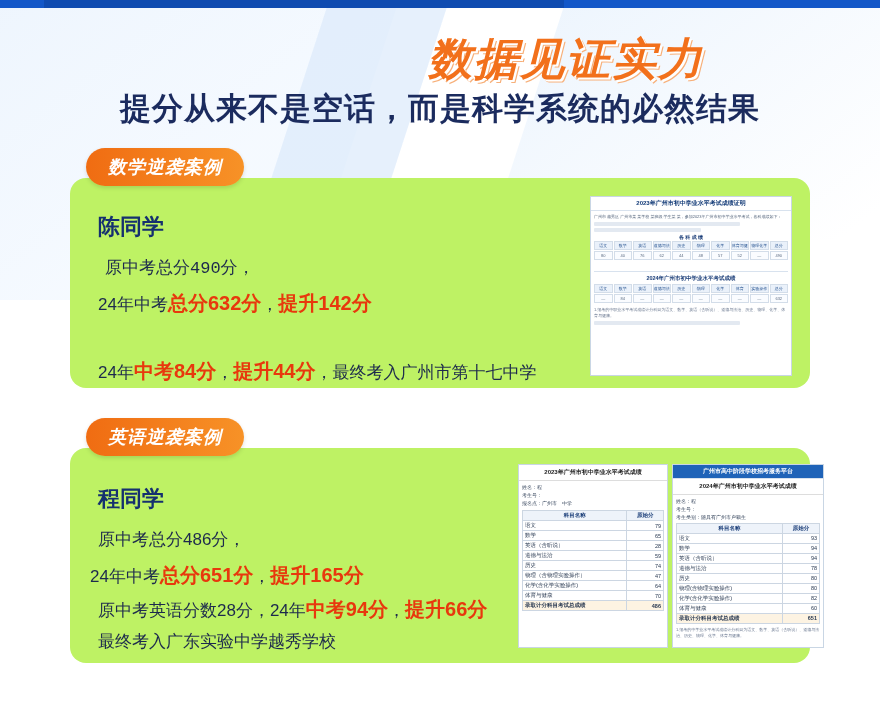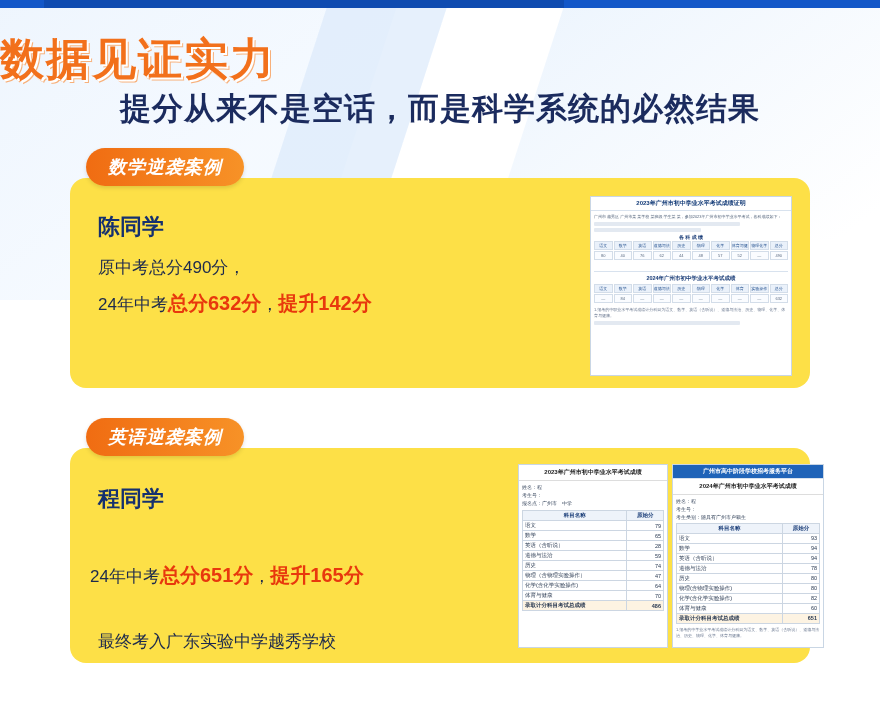--- a/index.html
+++ b/index.html
@@ -18,25 +18,26 @@
   .bg-diag2{position:absolute;left:540px;top:-80px;width:520px;height:320px;
     background:linear-gradient(135deg,#e8f2fd 0%,#ffffff 80%);transform:skewX(-18deg);opacity:.85;}
   .bg-diag3{position:absolute;left:300px;top:-40px;width:120px;height:260px;
     background:#dceafb;transform:skewX(-18deg);opacity:.7;}
   .bg-bottom{position:absolute;left:0;bottom:0;width:880px;height:60px;background:#ffffff;}
 
   .page{position:relative;z-index:2;width:880px;height:714px;}
 
   
   .title-main{
-    position:absolute;left:0;top:30px;width:704px;text-align:left;
+    position:absolute;left:0;top:30px;width:704px;text-align:right;
     font-size:44px;font-weight:bold;letter-spacing:2px;
     color:#f2701b;
     -webkit-text-stroke:0px;
     text-shadow:2px 2px 0 #ffffff, 3px 3px 0 #f7b07a;
+    font-style:italic;
   }
   .title-sub{
     position:absolute;left:0;top:88px;width:880px;text-align:center;
     font-size:31px;font-weight:bold;color:#1b2b5e;letter-spacing:1px;
   }
 
   
   .tag{
     position:absolute;height:38px;border-radius:19px;
     background:linear-gradient(90deg,#f06c12 0%,#f79227 100%);
@@ -44,21 +45,21 @@
     display:flex;align-items:center;justify-content:center;
     padding:0 22px;letter-spacing:1px;
     box-shadow:0 2px 4px rgba(0,0,0,.12);
     z-index:5;
   }
   .tag-math{left:86px;top:148px;}
   .tag-eng{left:86px;top:418px;}
 
   
   .card{
-    position:absolute;background:#fde047;border-radius:16px;
+    position:absolute;background:#bef264;border-radius:16px;
   }
   .card-math{left:70px;top:178px;width:740px;height:210px;}
   .card-eng{left:70px;top:448px;width:740px;height:215px;}
 
   .student-name{
     position:absolute;font-size:22px;font-weight:bold;color:#15306f;
   }
   .line{
     position:absolute;font-size:17px;color:#1d2a4d;white-space:nowrap;
   }
@@ -105,25 +106,28 @@
 
 <div class="page">
 
   <div class="title-main">数据见证实力</div>
   <div class="title-sub">提分从来不是空话，而是科学系统的必然结果</div>
 
   <div class="tag tag-math">数学逆袭案例</div>
   <div class="card card-math">
     <div class="student-name" style="left:28px;top:34px;">陈同学</div>
 
-    <div class="line" style="left:28px;top:78px;">
+    <div class="line" style="left:35px;top:78px;font-family:Liberation Mono, monospace;">
       <span>原中考总分490分，</span>
     </div>
     <div class="line" style="left:28px;top:112px;">
       <span>24年中考</span><span class="hl-big">总分632分</span><span>，</span><span class="hl-big">提升142分</span>
+    </div>
+    <div class="line" style="left:28px;top:180px;">
+      <span>24年</span><span class="hl-big">中考84分</span><span>，</span><span class="hl-big">提升44分</span><span>，最终考入广州市第十七中学</span>
     </div>
 
     <div class="cert" style="left:520px;top:18px;width:200px;height:178px;">
       <div class="cert-hd">2023年广州市初中学业水平考试成绩证明</div>
       <div class="cert-body">
         <div style="font-size:4px;color:#55657c;line-height:1.5;">广州市 越秀区 广州市某 某学校 某班级 学生某 某，参加2023年广州市初中学业水平考试，各科成绩如下：</div>
         <div class="mini-text m"></div>
         <div class="mini-text s"></div>
         <div style="font-size:5px;text-align:center;color:#1a3d78;font-weight:bold;margin:2px 0 1px;">各 科 成 绩</div>
         <div class="mini-row">
@@ -179,22 +183,28 @@
         <div style="font-size:4px;color:#6a7890;line-height:1.5;margin-top:4px;">1.报考的中职业水平考试成绩计分科目为语文、数学、英语（含听说）、道德与法治、历史、物理、化学、体育与健康。</div>
         <div class="mini-text m"></div>
       </div>
     </div>
   </div>
 
   <div class="tag tag-eng">英语逆袭案例</div>
   <div class="card card-eng">
     <div class="student-name" style="left:28px;top:36px;">程同学</div>
 
+    <div class="line" style="left:28px;top:80px;">
+      <span>原中考总分486分，</span>
+    </div>
     <div class="line" style="left:20px;top:114px;">
       <span>24年中考</span><span class="hl-big">总分651分</span><span>，</span><span class="hl-big">提升165分</span>
+    </div>
+    <div class="line" style="left:28px;top:148px;">
+      <span>原中考英语分数28分，24年</span><span class="hl-big">中考94分</span><span>，</span><span class="hl-big">提升66分</span>
     </div>
     <div class="line" style="left:28px;top:182px;">
       <span>最终考入广东实验中学越秀学校</span>
     </div>
 
     <div class="cert" style="left:448px;top:16px;width:148px;height:182px;">
       <div class="cert2-title">2023年广州市初中学业水平考试成绩</div>
       <div style="padding:2px 3px;">
         <div style="font-size:5px;color:#39485f;line-height:1.6;">
           <div><span>姓名</span>：<span>程</span></div>

